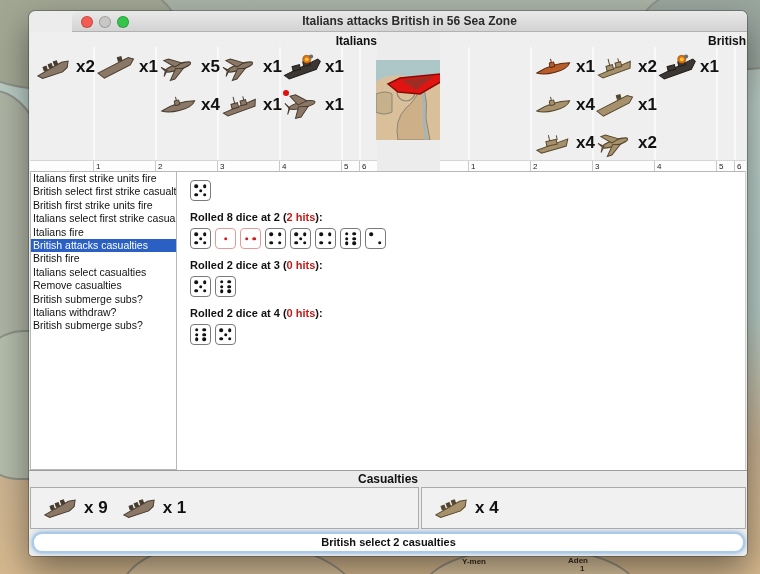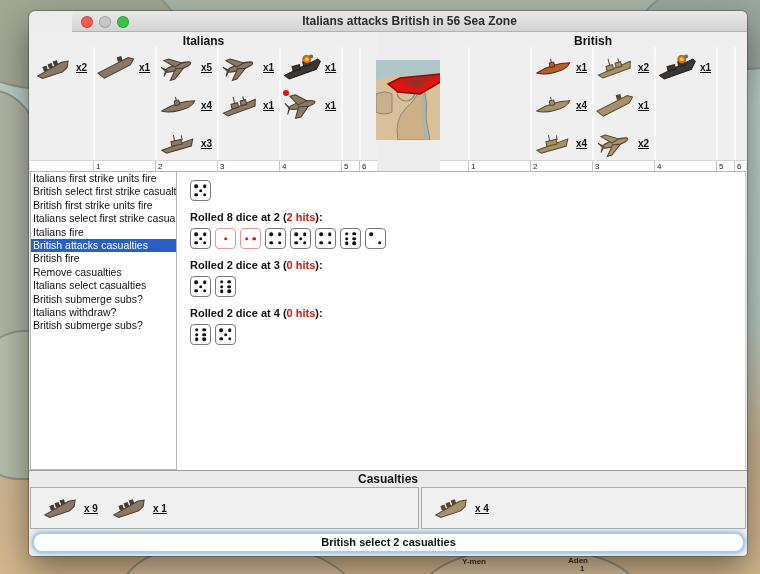--- a/index.html
+++ b/index.html
@@ -26,28 +26,28 @@
     display:flex; align-items:center; justify-content:center;margin-left:43px; }
   .title { font-size:12px; font-weight:bold; color:#2b2b2b; }
   .lights { position:absolute; left:9px; top:4.5px; display:flex; gap:6px; }
   .light { width:12px; height:12px; border-radius:50%; border:1px solid rgba(0,0,0,.2); }
   .light.close { background:#f45b52; }
   .light.min   { background:#c9c7c5; }
   .light.zoom  { background:#35c649; }
 
   
   .unit-panel { position:absolute; top:21px; height:139px; background:#efefef; }
-  .unit-panel .ptitle { position:absolute; top:2px; left:0; right:0; text-align:center;
+  .unit-panel .ptitle { position:absolute; top:2px; left:0; right:0; text-align:right;
     font-size:12px; font-weight:bold; color:#111; }
   .colsep { position:absolute; top:15px; bottom:11px; width:2px; background:#f9f9f9; }
   .ruler { position:absolute; left:0; right:0; bottom:0; height:11px; background:#fdfdfd; border-top:1px solid #d6d6d6; }
   .rnum { position:absolute; top:0; font-size:8px; color:#222; border-left:1px solid #c9c9c9; padding-left:2px; line-height:11px; }
   .unit-cell { position:absolute; display:flex; align-items:center; gap:2px; height:34px; }
   .unit-cell svg { display:block; }
-  .unit-count { font-size:10px; font-weight:600; color:#111; white-space:nowrap;text-decoration:underline; }
+  .unit-count { font-size:17px; font-weight:600; color:#111; white-space:nowrap; }
   .marker-dot { position:absolute; width:6px; height:6px; border-radius:50%; background:#e01010; left:2px; top:0; }
 
   .map-thumb { position:absolute; left:347px; top:49px; width:74px; height:80px; }
 
   
   .steps { position:absolute; left:1px; top:160px; width:147px; height:299px;
     background:#ffffff; border:1px solid #b7b7b7; overflow:hidden; }
   .step { font-size:10.5px; line-height:13.4px; padding:0 2px; color:#111; white-space:nowrap; }
   .step.sel { background:#2a5fc4; color:#fff; }
 
@@ -165,33 +165,20 @@
           <svg width="42" height="30" viewBox="0 0 44 30">
             <g transform="rotate(-14 22 15)" stroke="#473b2e" stroke-width="1">
       <path d="M4 17 Q22 11 40 15 Q36 21 22 21 Q10 21 4 17 Z" fill="#8a7766"></path>
       <rect x="19" y="10" width="5" height="5" rx="1" fill="#8a7766"></rect>
       <line x1="21.5" y1="6" x2="21.5" y2="10"></line>
             </g>
           </svg>
         </span>
         <span class="unit-count">x4</span>
       </div>
-      <div class="unit-cell" style="left: 127px; top: 94px;">
-        <span style="position: relative;">
-          <svg width="42" height="30" viewBox="0 0 44 30">
-            <g transform="rotate(-12 22 15)" stroke="#473b2e" stroke-width="1">
-      <path d="M4 19 L38 14 L35 21 L8 23 Z" fill="#8a7766"></path>
-      <rect x="15" y="12" width="11" height="5" fill="#8a7766"></rect>
-      <line x1="19" y1="6" x2="19" y2="12"></line>
-              <line x1="27" y1="8" x2="27" y2="13"></line>
-            </g>
-          </svg>
-        </span>
-        <span class="unit-count">x3</span>
-      </div>
       <div class="unit-cell" style="left: 189px; top: 18px;">
         <span style="position: relative;">
           <svg width="42" height="30" viewBox="0 0 44 30">
             <g transform="rotate(-18 22 15)" stroke="#473b2e" stroke-width="1">
       <ellipse cx="22" cy="15" rx="14" ry="3" fill="#8a7766"></ellipse>
       <path d="M19 14 L10 4 L15 4 L27 12 Z" fill="#8a7766"></path>
       <path d="M19 16 L10 26 L15 26 L27 18 Z" fill="#8a7766"></path>
       <path d="M10 15 L5 10 L8 15 L5 20 Z" fill="#8a7766"></path>
             </g>
           </svg>
@@ -367,22 +354,22 @@
     </div>
 
   <div class="steps" id="steps-list">
       <div class="step">Italians first strike units fire</div>
       <div class="step">British select first strike casualties</div>
       <div class="step">British first strike units fire</div>
       <div class="step">Italians select first strike casualties</div>
       <div class="step">Italians fire</div>
       <div class="step sel">British attacks casualties</div>
       <div class="step">British fire</div>
+      <div class="step">Italians select casualties</div>
       <div class="step">Remove casualties</div>
-      <div class="step">Italians select casualties</div>
       <div class="step">British submerge subs?</div>
       <div class="step">Italians withdraw?</div>
       <div class="step">British submerge subs?</div>
     </div>
 
   <div class="dicepanel">
     <div id="rolls">
         <div class="dice-row">
           <div class="die">
             <span class="pip" style="left: 28%; top: 28%;"></span>

